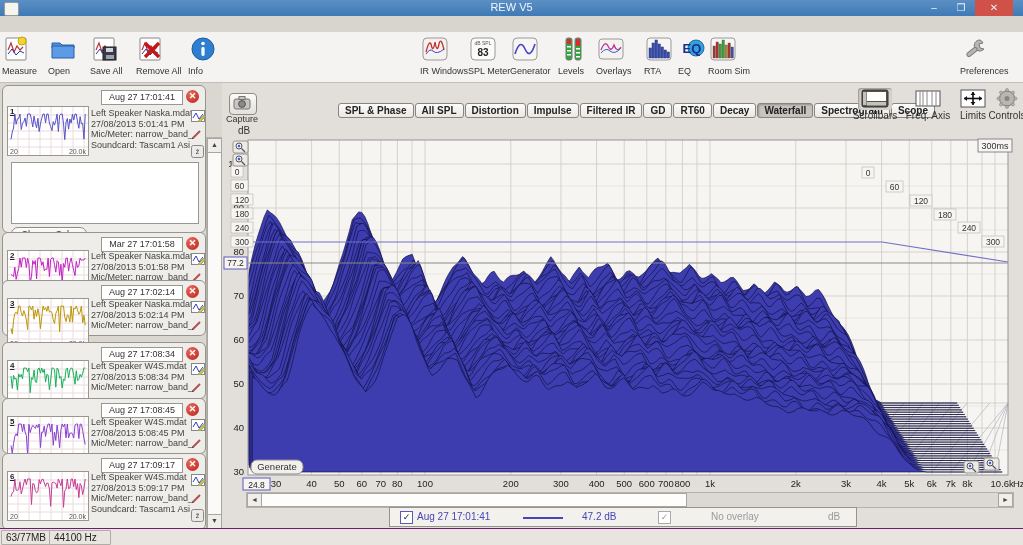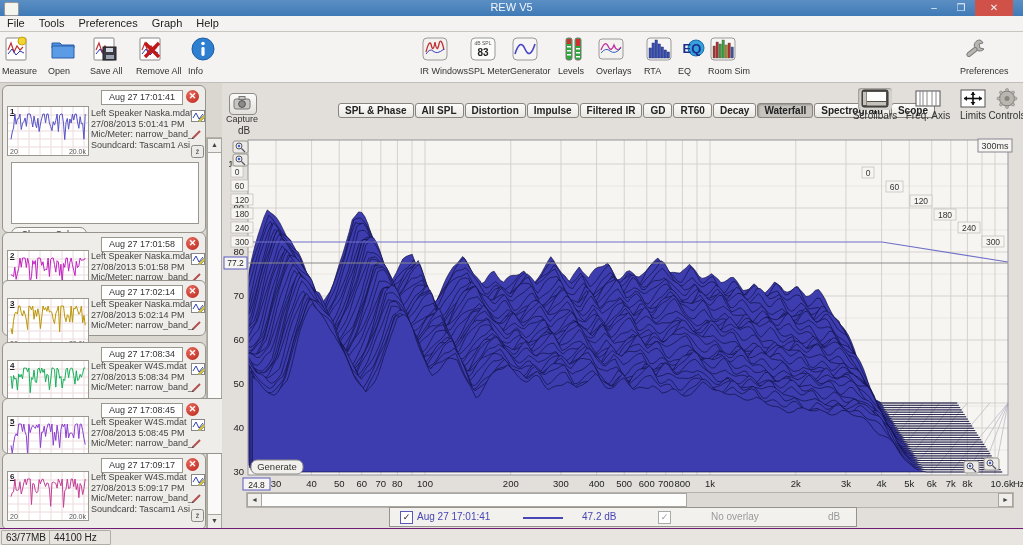--- a/index.html
+++ b/index.html
@@ -70,21 +70,20 @@
 
 <div id="app">
   <div class="abs" id="titlebar">
     <div class="abs" id="winicon"></div>
     <div class="abs" id="title">REW V5</div>
     <div class="abs winbtn" id="btn-min" style="left:921px;">–</div>
     <div class="abs winbtn" id="btn-rest" style="left:948px;">❐</div>
     <div class="abs winbtn" id="btn-close" style="left:975px;width:38px;">✕</div>
   </div>
 
-  <div class="abs" id="menubar"><span class="menu-item">File</span><span class="menu-item">Tools</span><span class="menu-item">Preferences</span><span class="menu-item">Graph</span><span class="menu-item">Help</span></div>
   <div class="abs" id="toolbar">
       <div class="tbtn" style="left: 2px; width: 46px;"><svg width="30" height="30" viewBox="0 0 30 30">
           <rect x="4" y="4" width="20" height="22" rx="1" fill="#fff" stroke="#888"></rect>
           <polyline points="6,16 9,9 12,18 15,12 18,16 21,13" fill="none" stroke="#c03030" stroke-width="1.2"></polyline>
           <polyline points="6,20 10,15 14,21 18,17 22,19" fill="none" stroke="#3030b0" stroke-width="1"></polyline>
           <circle cx="20" cy="7" r="4" fill="#f2d437" stroke="#c8a800"></circle>
         </svg><div>Measure</div></div>
       <div class="tbtn" style="left: 48px; width: 46px;"><svg width="30" height="30" viewBox="0 0 30 30">
           <path d="M4 9 h8 l2 2 h12 v3 h-22 z" fill="#4d90e0" stroke="#2a5fa8"></path>
           <path d="M4 12 h22 v12 h-22 z" fill="#5c9ce6" stroke="#2a5fa8"></path>
@@ -205,21 +204,21 @@
               <line x1="2" y1="10" x2="9" y2="3" stroke="#b05050" stroke-width="2"></line>
               <polygon points="1,11 3,11 1,9" fill="#444"></polygon>
             </svg><svg width="13" height="13">
               <rect x="0.5" y="0.5" width="12" height="12" rx="2" fill="#eceae6" stroke="#888"></rect>
               <text x="6.5" y="9" text-anchor="middle" font-size="7" fill="#444" font-family="Liberation Sans">z̄</text>
             </svg></div>
           <div class="notes"></div>
           <div id="changecal">Change Cal...</div>
         </div>
         <div class="card" style="top: 149px; height: 54px; overflow: visible; z-index: 1;">
-          <div class="datebox">Aug 27 17:01:58</div>
+          <div class="datebox">Mar 27 17:01:58</div>
           <div class="xbtn">✕</div>
           <div class="thumb" style="top: 17px;"><svg width="80" height="48">
               <line x1="10" y1="0" x2="10" y2="48" stroke="#ecdcdc"></line>
               <line x1="21" y1="0" x2="21" y2="48" stroke="#ecdcdc"></line>
               <line x1="32" y1="0" x2="32" y2="48" stroke="#ecdcdc"></line>
               <line x1="43" y1="0" x2="43" y2="48" stroke="#ecdcdc"></line>
               <line x1="54" y1="0" x2="54" y2="48" stroke="#ecdcdc"></line>
               <line x1="65" y1="0" x2="65" y2="48" stroke="#ecdcdc"></line>
               <line x1="76" y1="0" x2="76" y2="48" stroke="#ecdcdc"></line>
               <line x1="0" y1="8" x2="80" y2="8" stroke="#ecdcdc"></line>
@@ -300,21 +299,21 @@
           </div>
           <div class="cicons" style="top: 18px;"><svg width="14" height="12">
               <rect x="0.5" y="0.5" width="13" height="11" fill="#fff" stroke="#888"></rect>
               <polyline points="2,8 5,3 8,9 12,4" fill="none" stroke="#3040b0" stroke-width="1"></polyline>
               <polygon points="7,11 13,5 14,7 9,12" fill="#e0c030" stroke="#9a7"></polygon>
             </svg><svg width="12" height="12">
               <line x1="2" y1="10" x2="9" y2="3" stroke="#b05050" stroke-width="2"></line>
               <polygon points="1,11 3,11 1,9" fill="#444"></polygon>
             </svg></div>
         </div>
-        <div class="card" style="top: 315px; height: 54px; overflow: visible; z-index: 4; padding-left: 33px;">
+        <div class="card" style="top: 315px; height: 54px; overflow: visible; z-index: 4;">
           <div class="datebox">Aug 27 17:08:45</div>
           <div class="xbtn">✕</div>
           <div class="thumb" style="top: 17px;"><svg width="80" height="48">
               <line x1="10" y1="0" x2="10" y2="48" stroke="#ecdcdc"></line>
               <line x1="21" y1="0" x2="21" y2="48" stroke="#ecdcdc"></line>
               <line x1="32" y1="0" x2="32" y2="48" stroke="#ecdcdc"></line>
               <line x1="43" y1="0" x2="43" y2="48" stroke="#ecdcdc"></line>
               <line x1="54" y1="0" x2="54" y2="48" stroke="#ecdcdc"></line>
               <line x1="65" y1="0" x2="65" y2="48" stroke="#ecdcdc"></line>
               <line x1="76" y1="0" x2="76" y2="48" stroke="#ecdcdc"></line>

